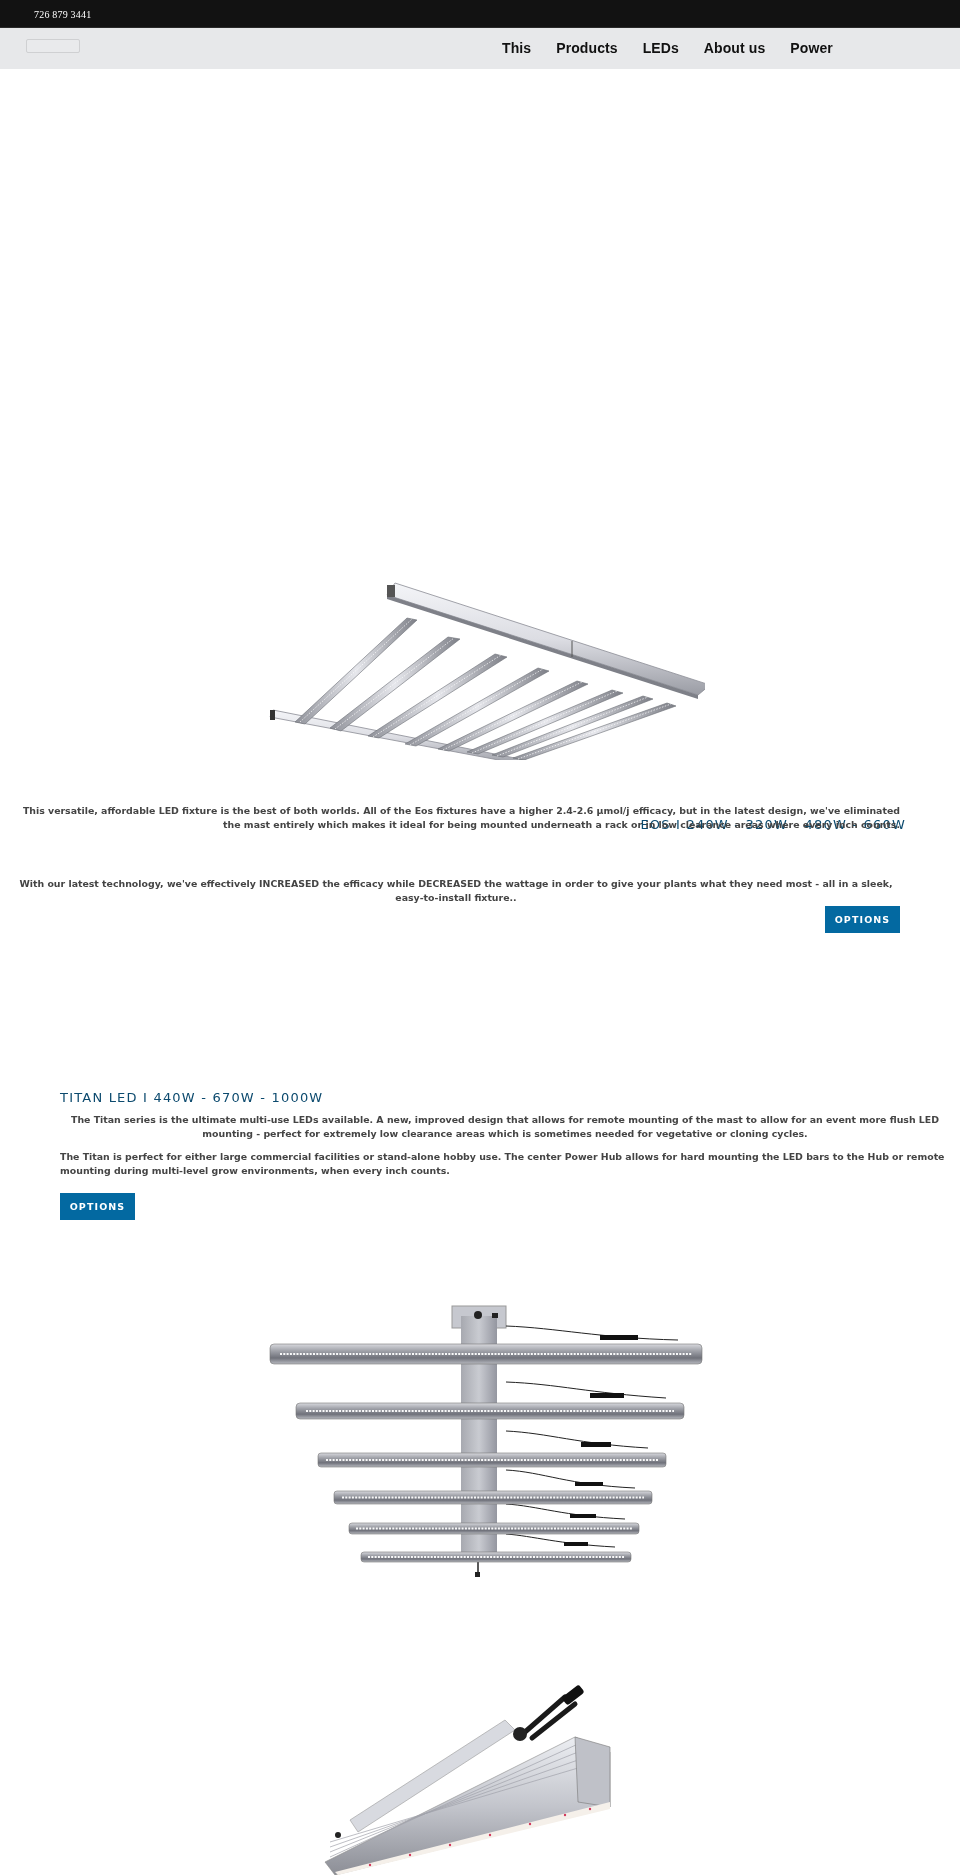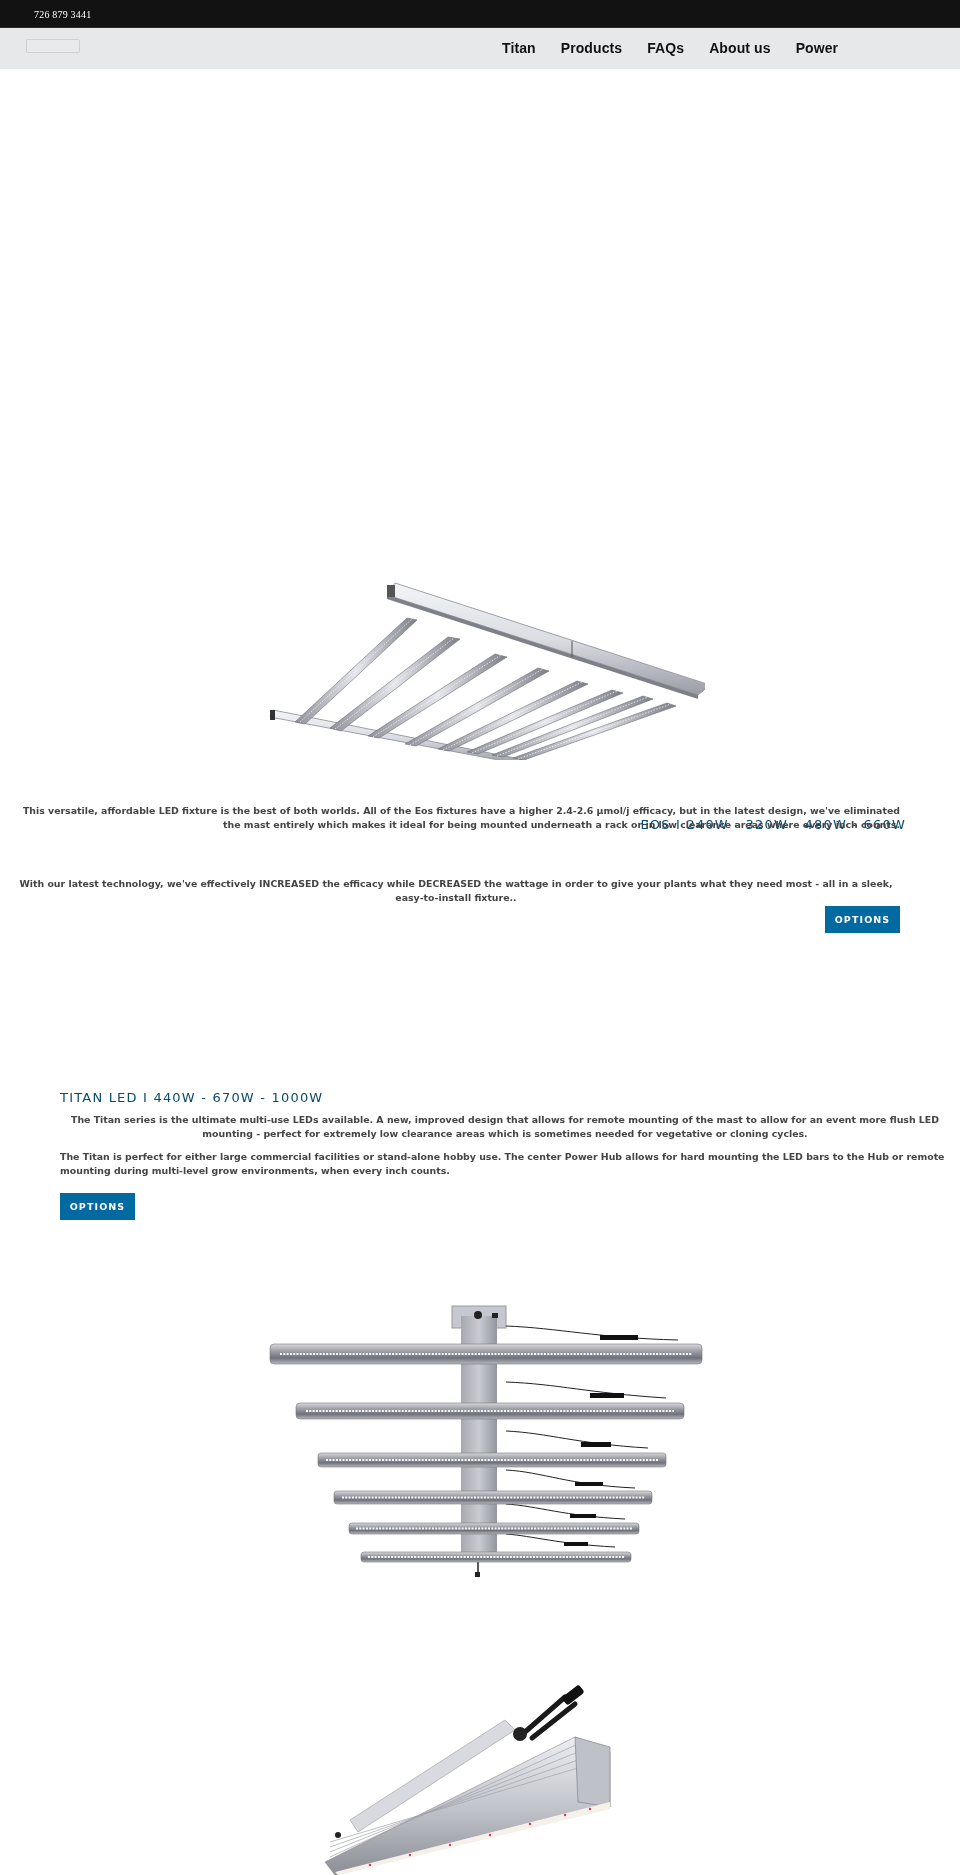--- a/index.html
+++ b/index.html
@@ -36,23 +36,23 @@
 </head>
 <body>
 
 <div class="topbar">
   <span class="phone">726 879 3441</span>
 </div>
 
 <div class="navbar">
   <div class="logo-box"></div>
   <nav class="nav">
-    <a>Titan</a>
+    <a>This</a>
     <a>Products</a>
-    <a>FAQs</a>
+    <a>LEDs</a>
     <a>About us</a>
     <a>Power</a>
   </nav>
 </div>
 
 <div class="product-image eos-image" aria-label="Eos LED grow light fixture with seven light bars">
   <svg viewBox="0 0 450 185" width="450" height="185">
     <defs>
       <linearGradient id="rail" x1="0" y1="0" x2="0" y2="1">
         <stop offset="0" stop-color="#f4f5f8"></stop>

